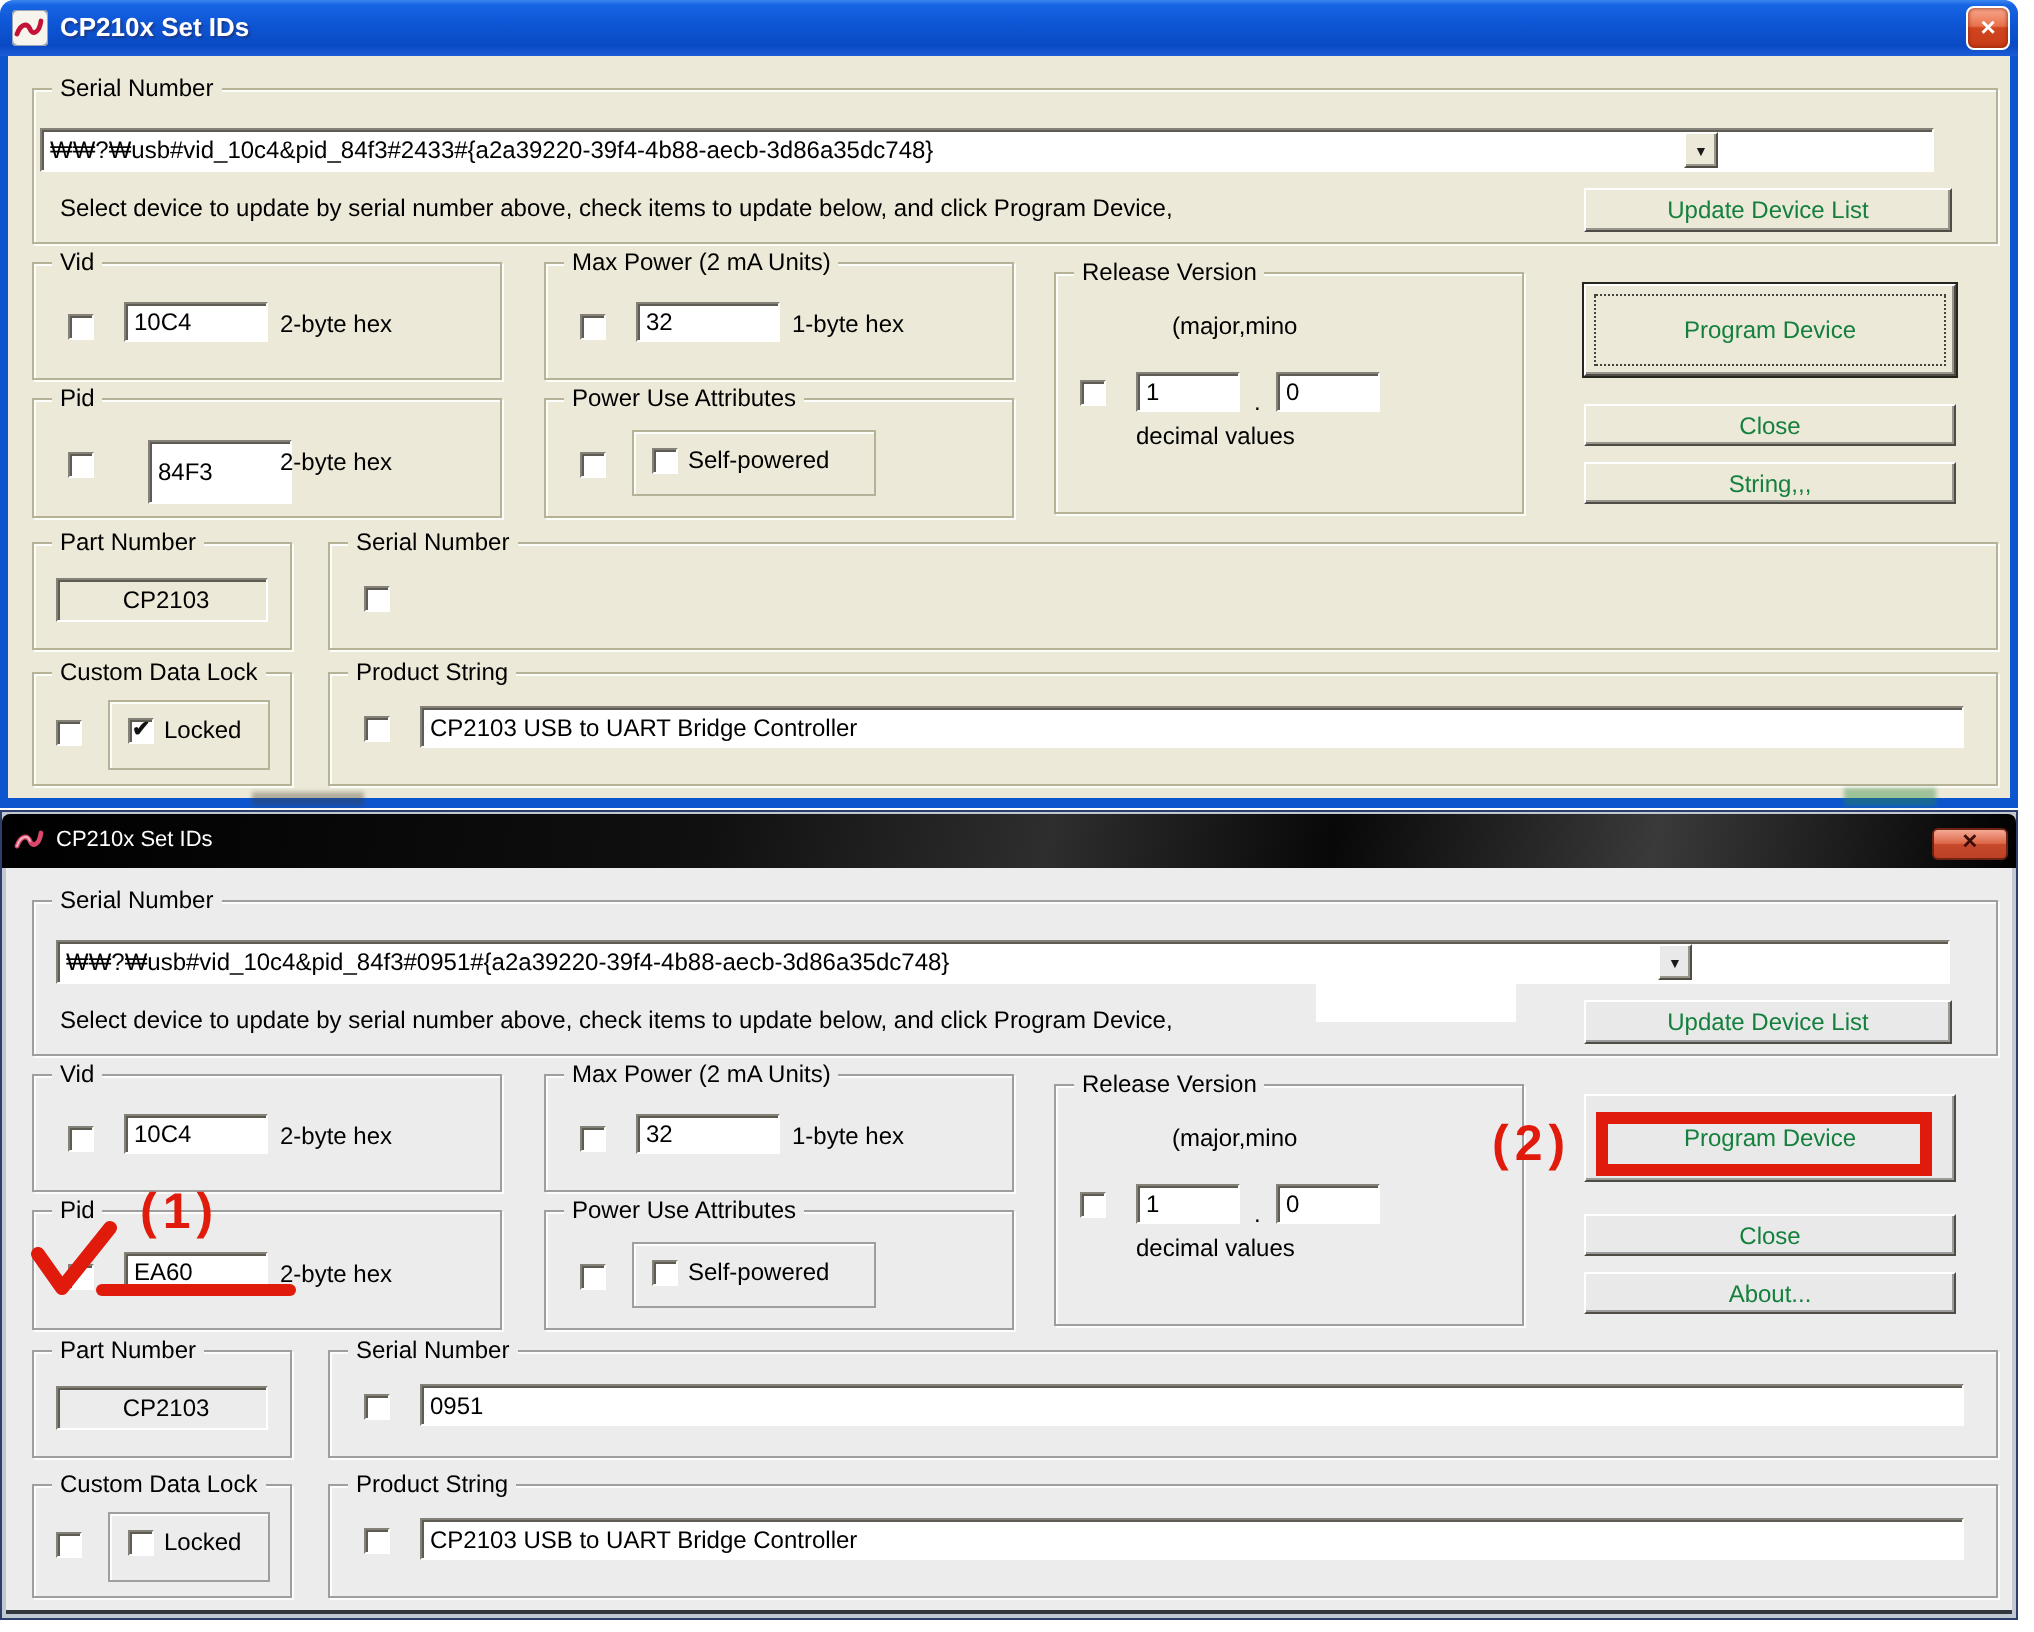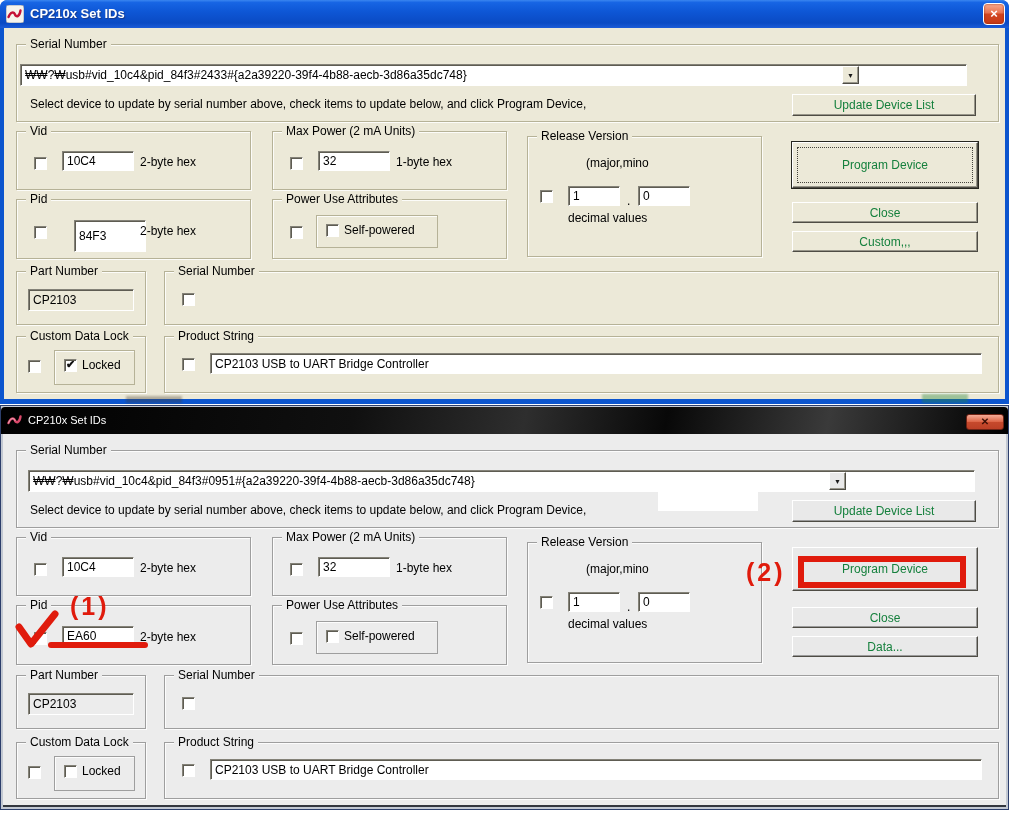--- a/index.html
+++ b/index.html
@@ -26,21 +26,21 @@
           color:#3A0E06;font-weight:bold;font-size:10px;line-height:13px;text-align:center;}
   
   .grp{border:1px solid #B6B297;box-shadow:1px 1px 0 rgba(255,255,255,.85), inset 1px 1px 0 rgba(255,255,255,.85);}
   .win-classic .grp{border-color:#9E9E9E;}
   .grp-label{position:absolute;top:-8px;left:9px;padding:0 4px;line-height:14px;white-space:nowrap;}
   .win-xp .grp-label{background:#ECE9D8;}
   .win-classic .grp-label{background:#ECECEC;}
   .field,.cb{background:#fff;border-style:solid;border-width:1px;border-color:#848278 #FFFFFF #FFFFFF #848278;
           box-shadow:inset 1px 1px 0 #5E5C52;box-sizing:border-box;}
   input.field{font-family:"Liberation Sans",sans-serif;font-size:12px;padding:0 0 0 4px;margin:0;outline:none;}
-  .field-disabled{background:#ECE9D8;}
+  .field-disabled{background:#ECE9D8;text-align:center;}
   .win-classic .field-disabled{background:#ECECEC;}
   .cb{width:13px;height:13px;}
   .cb .glyph{position:absolute;left:1px;top:-2px;font-size:11px;font-weight:bold;color:#111;}
   .btn{background:#ECE9D8;border-style:solid;border-width:1px;border-color:#FFFFFF #4E4C44 #4E4C44 #FFFFFF;
           box-shadow:inset -1px -1px 0 #98968A;box-sizing:border-box;text-align:center;
           font-family:"Liberation Sans",sans-serif;font-size:12px;padding:0;margin:0;color:#15803d;}
   .win-classic .btn{background:#E9E9E9;box-shadow:inset -1px -1px 0 #9B9B9B;}
   .btn-default{box-shadow:0 0 0 1px #26261F, inset -1px -1px 0 #98968A;}
   .focus-rect{position:absolute;left:4px;top:4px;right:4px;bottom:4px;border:1px dotted #45443C;}
   .combo-btn{position:absolute;top:2px;right:2px;bottom:2px;width:17px;background:#ECE9D8;
@@ -119,21 +119,21 @@
   <input class="abs field" style="left: 568px; top: 186px; width: 52px; height: 20px;" value="1">
   <span class="abs lbl" style="left:627px;top:194px">.</span>
   <input class="abs field" style="left: 638px; top: 186px; width: 52px; height: 20px;" value="0">
   <span class="abs lbl" style="left:568px;top:211px">decimal values</span>
 
   <button class="abs btn btn-default" style="left:792px;top:142px;width:186px;height:46px">
     <span class="focus-rect"></span>
     <span>Program Device</span>
   </button>
   <button class="abs btn" style="left:792px;top:202px;width:186px;height:21px">Close</button>
-  <button class="abs btn" style="left:792px;top:231px;width:186px;height:21px">Custom,,,</button>
+  <button class="abs btn" style="left:792px;top:231px;width:186px;height:21px">String,,,</button>
 
   <div class="abs grp" style="left:16px;top:271px;width:128px;height:52px">
     <span class="grp-label">Part Number</span>
   </div>
   <input class="abs field field-disabled" style="left: 28px; top: 289px; width: 106px; height: 22px;" value="CP2103">
 
   <div class="abs grp" style="left:164px;top:271px;width:833px;height:52px">
     <span class="grp-label">Serial Number</span>
   </div>
   <div class="abs cb" style="left:182px;top:293px"></div>
@@ -214,31 +214,32 @@
   <div class="abs cb" style="left:540px;top:191px"></div>
   <input class="abs field" style="left: 568px; top: 187px; width: 52px; height: 20px;" value="1">
   <span class="abs lbl" style="left:627px;top:195px">.</span>
   <input class="abs field" style="left: 638px; top: 187px; width: 52px; height: 20px;" value="0">
   <span class="abs lbl" style="left:568px;top:212px">decimal values</span>
 
   <button class="abs btn btn-default" style="left:792px;top:142px;width:186px;height:44px">
     <span>Program Device</span>
   </button>
   <button class="abs btn" style="left:792px;top:202px;width:186px;height:21px">Close</button>
-  <button class="abs btn" style="left:792px;top:231px;width:186px;height:21px">Data...</button>
+  <button class="abs btn" style="left:792px;top:231px;width:186px;height:21px">About...</button>
 
   <div class="abs grp" style="left:16px;top:270px;width:128px;height:52px">
     <span class="grp-label">Part Number</span>
   </div>
   <input class="abs field field-disabled" style="left: 28px; top: 288px; width: 106px; height: 22px;" value="CP2103">
 
   <div class="abs grp" style="left:164px;top:270px;width:833px;height:52px">
     <span class="grp-label">Serial Number</span>
   </div>
   <div class="abs cb" style="left:182px;top:292px"></div>
+  <input class="abs field" style="left: 210px; top: 287px; width: 772px; height: 21px;" value="0951">
 
   <div class="abs grp" style="left:16px;top:337px;width:128px;height:55px">
     <span class="grp-label">Custom Data Lock</span>
   </div>
   <div class="abs cb" style="left:28px;top:361px"></div>
   <div class="abs inner-box" style="left:54px;top:351px;width:79px;height:33px"></div>
   <div class="abs cb" style="left:64px;top:360px">
     <span class="glyph"></span>
   </div>
   <span class="abs lbl" style="left:82px;top:359px">Locked</span>

